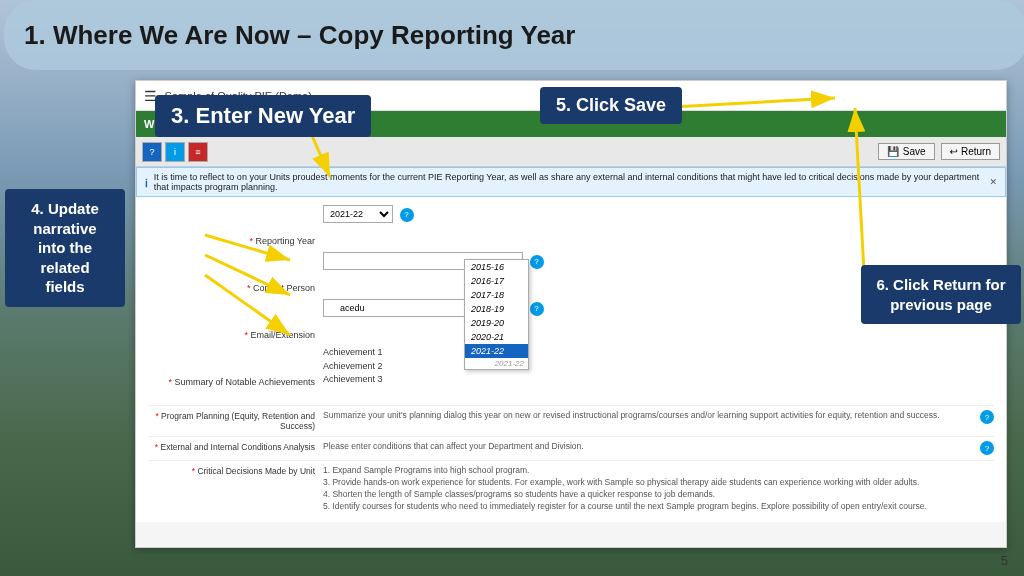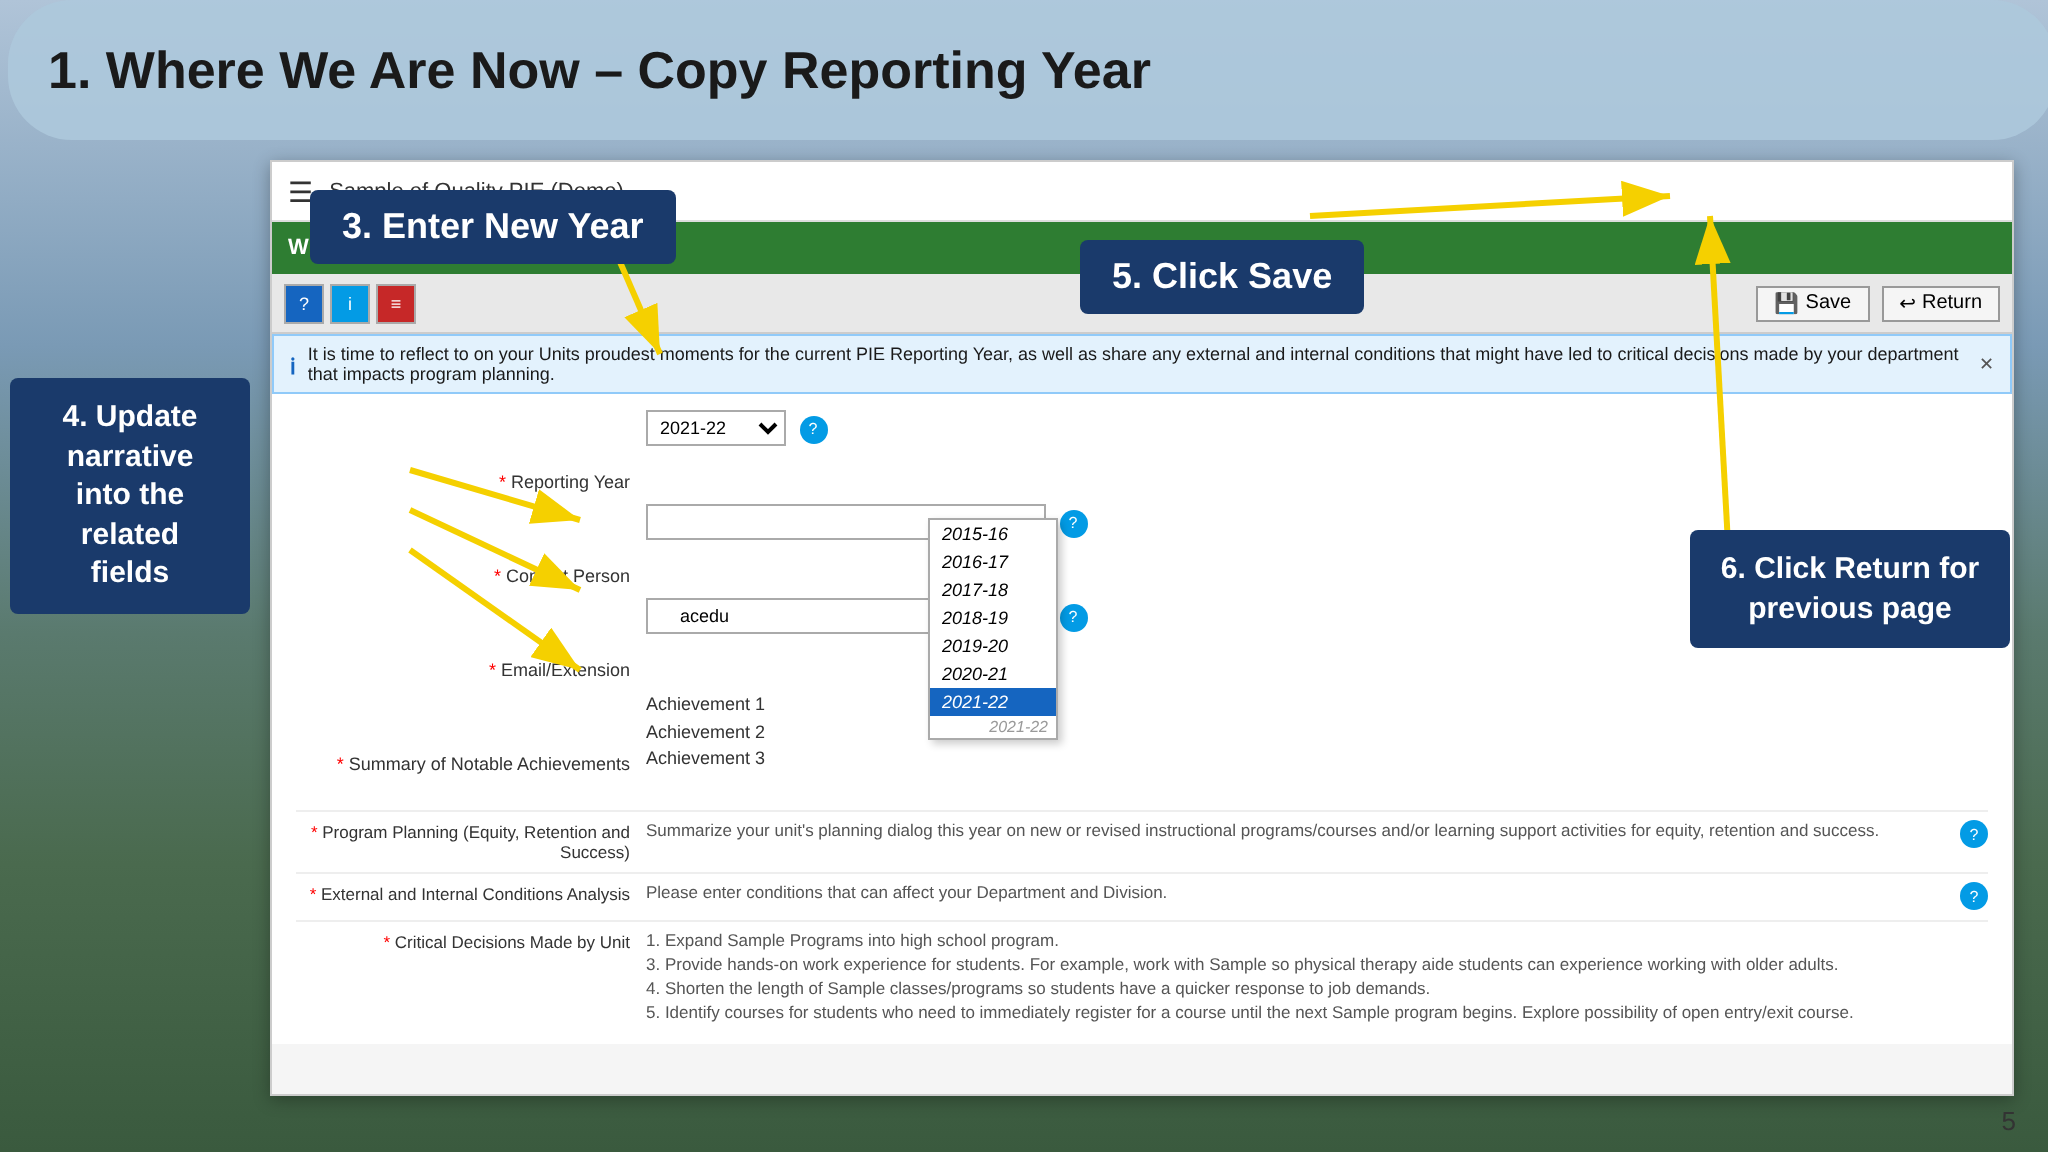--- a/index.html
+++ b/index.html
@@ -280,31 +280,31 @@
       line-height: 1.4;
     }
 
     
     .step3-bubble {
       position: absolute;
       top: 95px;
       left: 155px;
       background: #1a3a6b;
       color: #fff;
-      font-size: 18px;
+      font-size: 22px;
       font-weight: bold;
       padding: 8px 16px;
       border-radius: 4px;
       z-index: 30;
     }
 
     
     .step5-bubble {
       position: absolute;
-      top: 120px;
+      top: 87px;
       left: 540px;
       background: #1a3a6b;
       color: #fff;
       font-size: 18px;
       font-weight: bold;
       padding: 8px 16px;
       border-radius: 4px;
       z-index: 30;
     }
 
@@ -322,21 +322,21 @@
       z-index: 30;
       width: 120px;
       text-align: center;
       line-height: 1.3;
     }
 
     
     .step6-bubble {
       position: absolute;
       top: 265px;
-      right: 19px;
+      right: 3px;
       background: #1a3a6b;
       color: #fff;
       font-size: 15px;
       font-weight: bold;
       padding: 10px 14px;
       border-radius: 4px;
       z-index: 30;
       width: 160px;
       text-align: center;
       line-height: 1.3;

